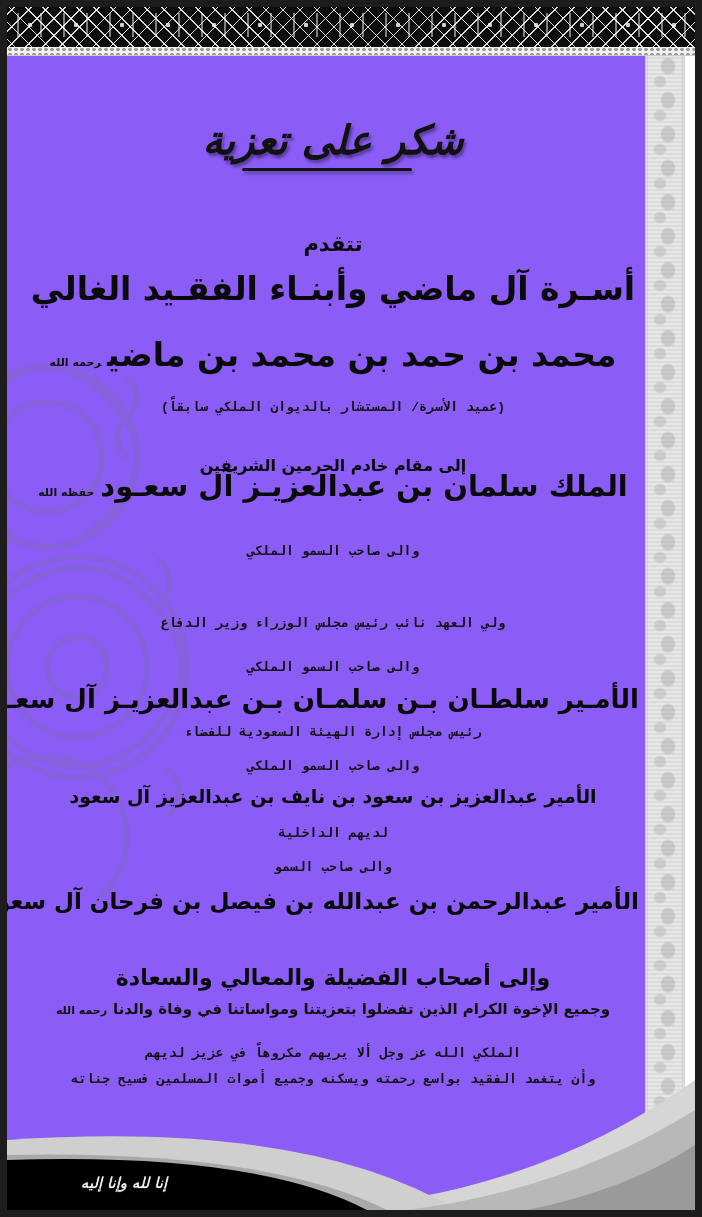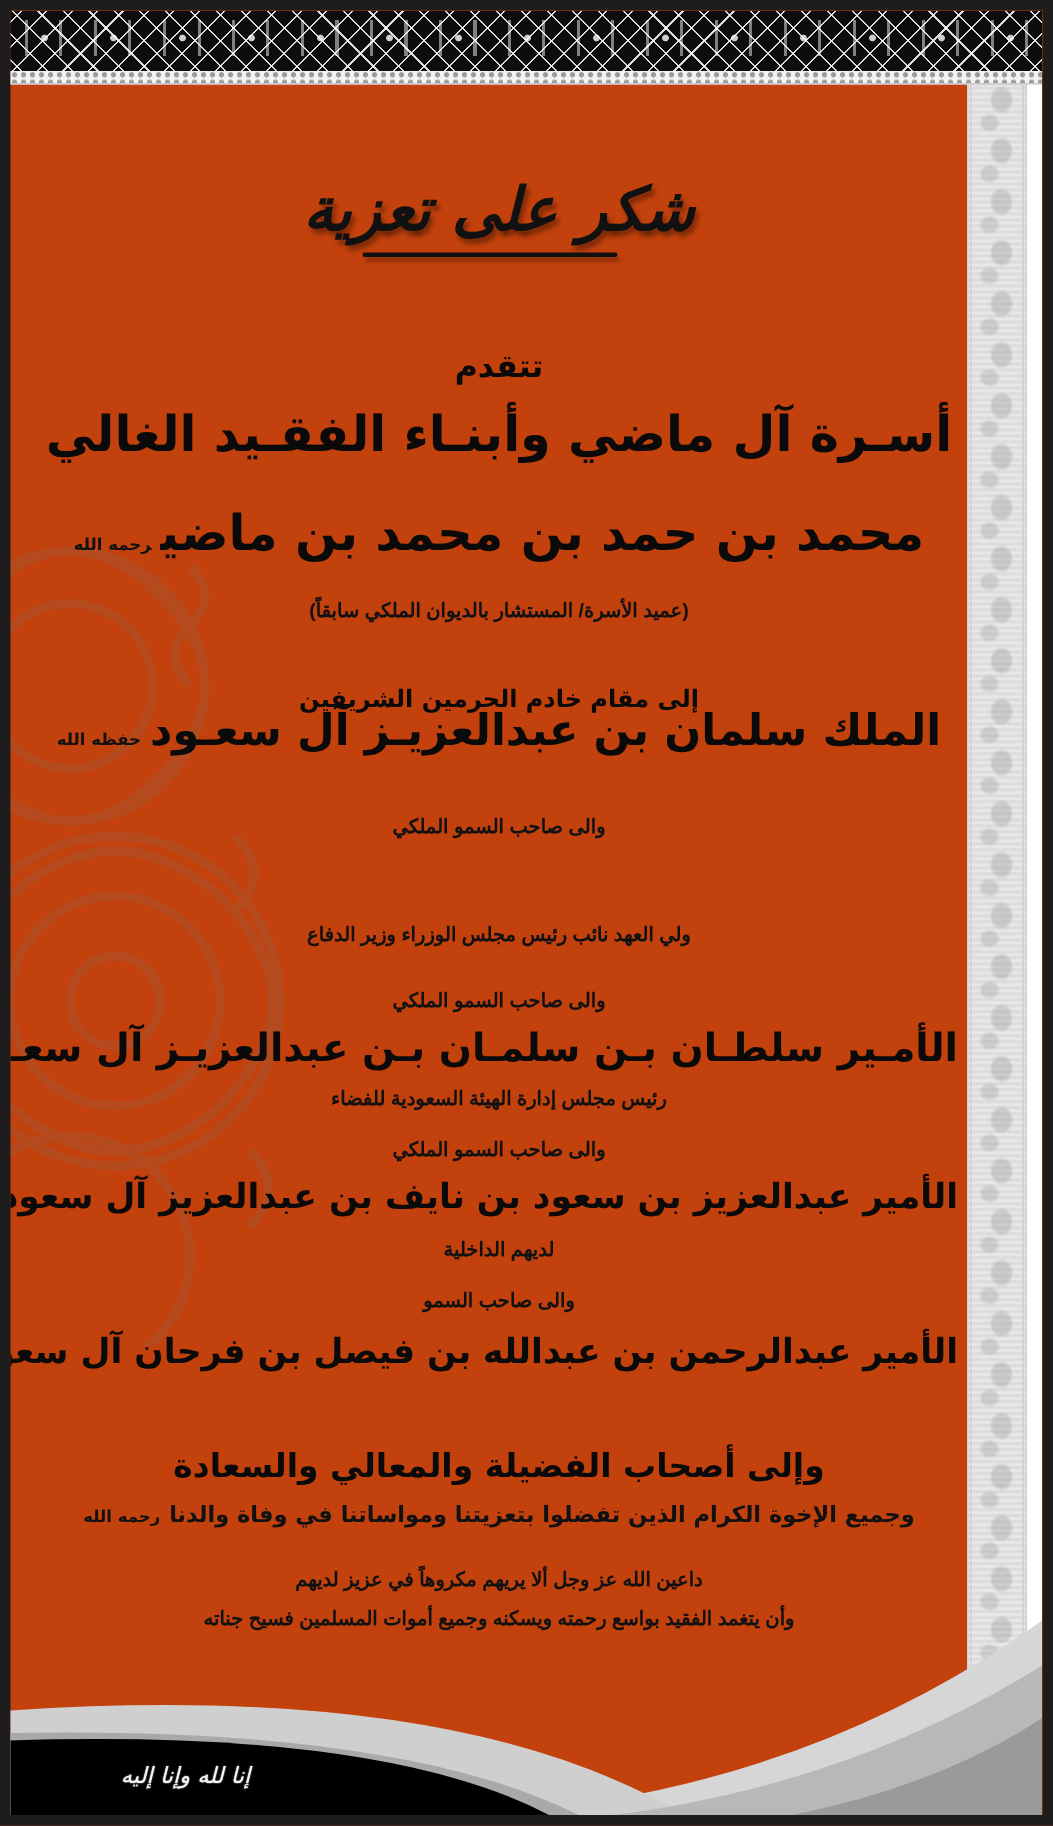--- a/index.html
+++ b/index.html
@@ -2,21 +2,21 @@
 <html lang="ar" dir="rtl"><head>
   <meta charset="utf-8">
   <style>
     * { box-sizing: border-box; margin: 0; padding: 0; }
     html, body { width: 702px; height: 1217px; background: #1e1c1c; overflow: hidden; }
     body { position: relative; font-family: "DejaVu Sans", sans-serif; color: #111; }
 
     
     .frame {
       position: absolute; left: 7px; top: 7px; width: 688px; height: 1203px;
-      background: #c2410c; overflow: hidden;
+      background: #8b5cf6; overflow: hidden;
     }
 
     
     .top-border {
       position: absolute; left: 0; top: 0; width: 100%; height: 40px;
       background:
         repeating-linear-gradient(45deg, transparent 0 5px, rgba(255,255,255,0.85) 5px 6px, transparent 6px 12px),
         repeating-linear-gradient(-45deg, transparent 0 5px, rgba(255,255,255,0.85) 5px 6px, transparent 6px 12px),
         #0d0d0d;
     }
@@ -80,21 +80,21 @@
     .title-calligraphy .underline {
       position: absolute; top: 56px; left: 215px; width: 170px; height: 3px; background: #111; border-radius: 2px;
       box-shadow: 2px 3px 3px rgba(0,0,0,0.3);
     }
 
     .line { position: absolute; left: 0; width: 100%; text-align: center; white-space: nowrap; direction: rtl; }
     .bold-xl { font-family: "DejaVu Sans", sans-serif; font-weight: bold; font-size: 33px; letter-spacing: -0.5px; color: #0a0a0a; text-align: center; }
     .bold-l  { font-family: "DejaVu Sans", sans-serif; font-weight: bold; font-size: 26px; letter-spacing: -0.6px; color: #0a0a0a; }
     .bold-m  { font-family: "DejaVu Sans", sans-serif; font-weight: bold; font-size: 21px; color: #0a0a0a; }
     .bold-s  { font-family: "DejaVu Sans", sans-serif; font-weight: bold; font-size: 15px; color: #111; margin-top: 34px; }
-    .bold-xs { font-family: Liberation Sans, sans-serif; font-weight: bold; font-size: 13px; color: #111; }
+    .bold-xs { font-family: Liberation Mono, monospace; font-weight: bold; font-size: 13px; color: #111; }
     .honor   { font-family: "DejaVu Sans", sans-serif; font-weight: bold; font-size: 11px; color: #111; margin-right: 6px; }
   </style>
 </head>
 <body>
 
 <div class="frame">
 
   <div class="top-border"></div>
   <div class="top-border-lace"></div>
 
@@ -141,34 +141,34 @@
     <div class="line bold-xs" style="top:608px;">ولي العهد نائب رئيس مجلس الوزراء وزير الدفاع</div>
 
     <div class="line bold-xs" style="top:652px;">والى صاحب السمو الملكي</div>
     <div class="line" style="top:677px;">
       <span class="bold-l">الأمـير سلطـان بـن سلمـان بـن عبدالعزيـز آل سعـود</span>
     </div>
     <div class="line bold-xs" style="top:717px;">رئيس مجلس إدارة الهيئة السعودية للفضاء</div>
 
     <div class="line bold-xs" style="top:751px;">والى صاحب السمو الملكي</div>
     <div class="line" style="top:778px;">
-      <span class="bold-l" style="font-size:23px;">الأمير عبدالعزيز بن سعود بن نايف بن عبدالعزيز آل سعود</span>
+      <span class="bold-l" style="font-size:19px;">الأمير عبدالعزيز بن سعود بن نايف بن عبدالعزيز آل سعود</span>
     </div>
     <div class="line bold-xs" style="top:818px;">لديهم الداخلية</div>
 
     <div class="line bold-xs" style="top:852px;">والى صاحب السمو</div>
     <div class="line" style="top:881px;">
       <span class="bold-l" style="font-size:23px;">الأمير عبدالرحمن بن عبدالله بن فيصل بن فرحان آل سعود</span>
     </div>
 
     <div class="line bold-m" style="top:958px; font-size:22px;">وإلى أصحاب الفضيلة والمعالي والسعادة</div>
     <div class="line" style="top:992px;">
       <span class="bold-s" style="font-size:15px;">وجميع الإخوة الكرام الذين تفضلوا بتعزيتنا ومواساتنا في وفاة والدنا</span><span class="honor">رحمه الله</span>
     </div>
-    <div class="line bold-xs" style="top:1038px;">داعين الله عز وجل ألا يريهم مكروهاً في عزيز لديهم</div>
+    <div class="line bold-xs" style="top:1038px;">الملكي الله عز وجل ألا يريهم مكروهاً في عزيز لديهم</div>
     <div class="line bold-xs" style="top:1064px;">وأن يتغمد الفقيد بواسع رحمته ويسكنه وجميع أموات المسلمين فسيح جناته</div>
   </div>
 
   <svg class="bottom-wave" viewBox="0 0 688 150" preserveAspectRatio="none">
     <path d="M688 20 Q520 140 300 150 L688 150 Z" fill="#d6d6d6"></path>
     <path d="M0 80 Q300 60 450 150 L0 150 Z" fill="#cfcfcf"></path>
     <path d="M0 95 Q260 90 380 150 L0 150 Z" fill="#a9a9a9"></path>
     <path d="M688 50 Q560 130 400 150 L688 150 Z" fill="#b8b8b8"></path>
     <path d="M0 100 Q250 92 360 150 L0 150 Z" fill="#000000"></path>
     <path d="M688 85 Q620 130 520 150 L688 150 Z" fill="#9a9a9a"></path>

